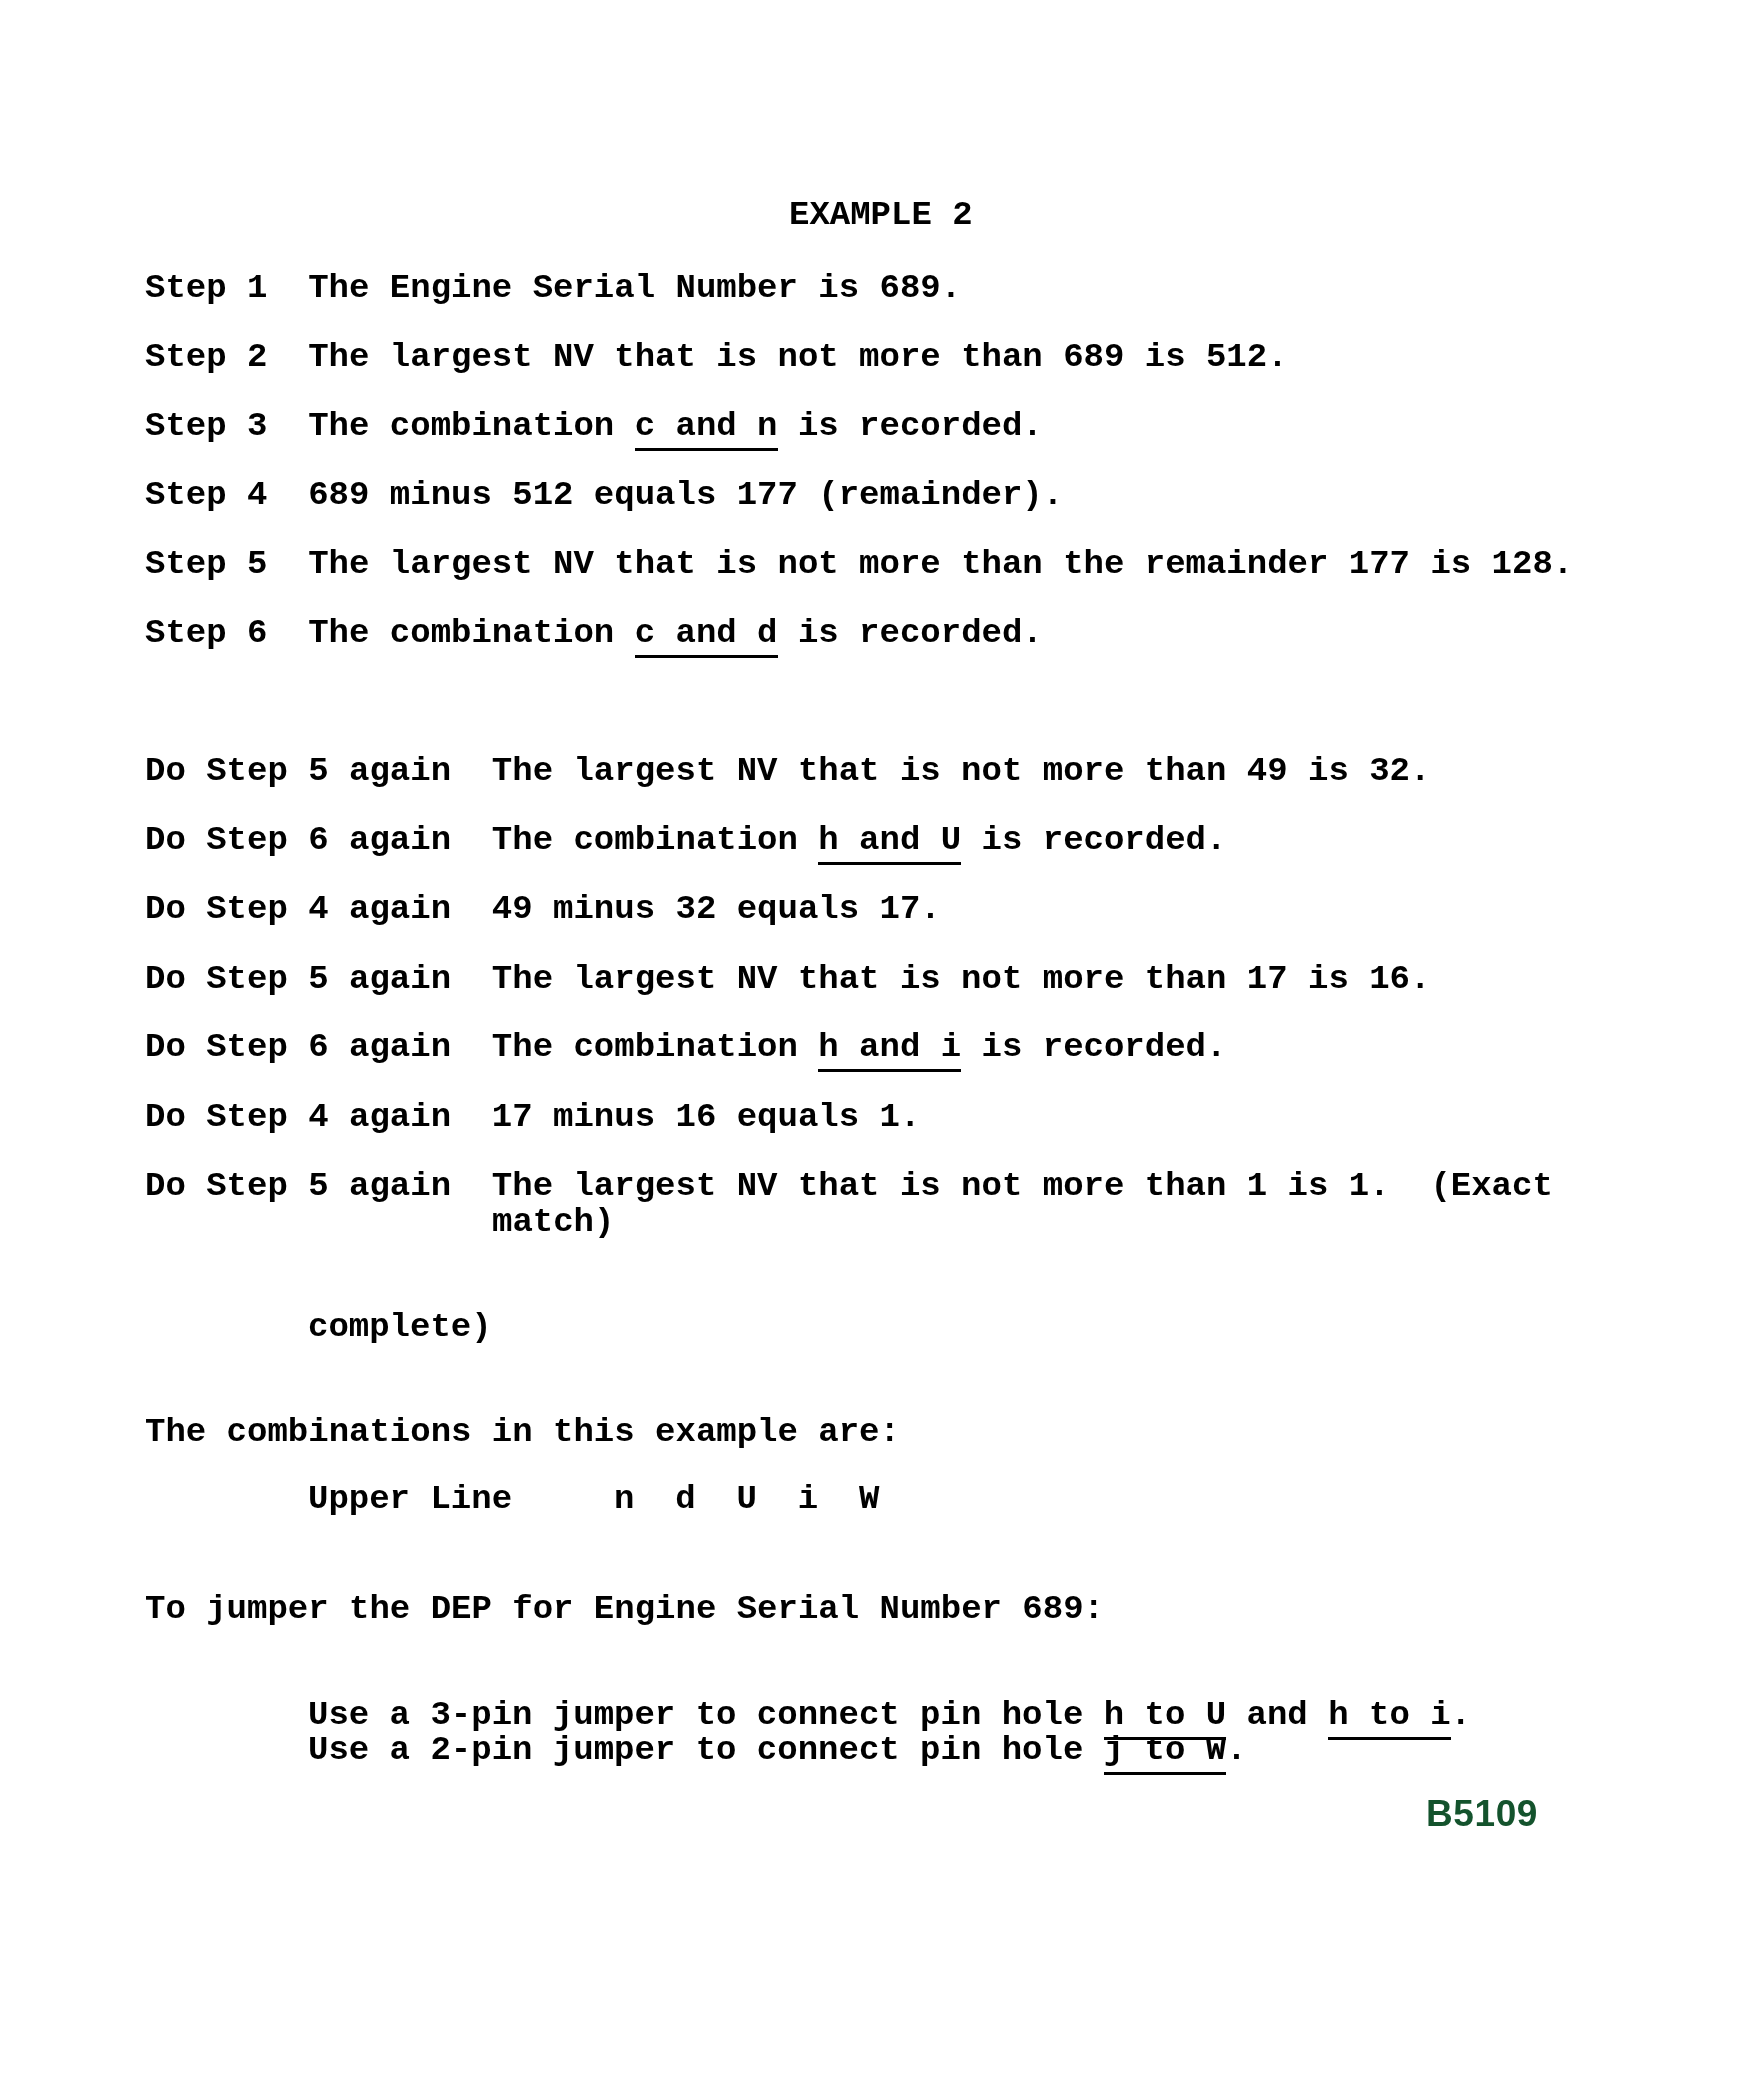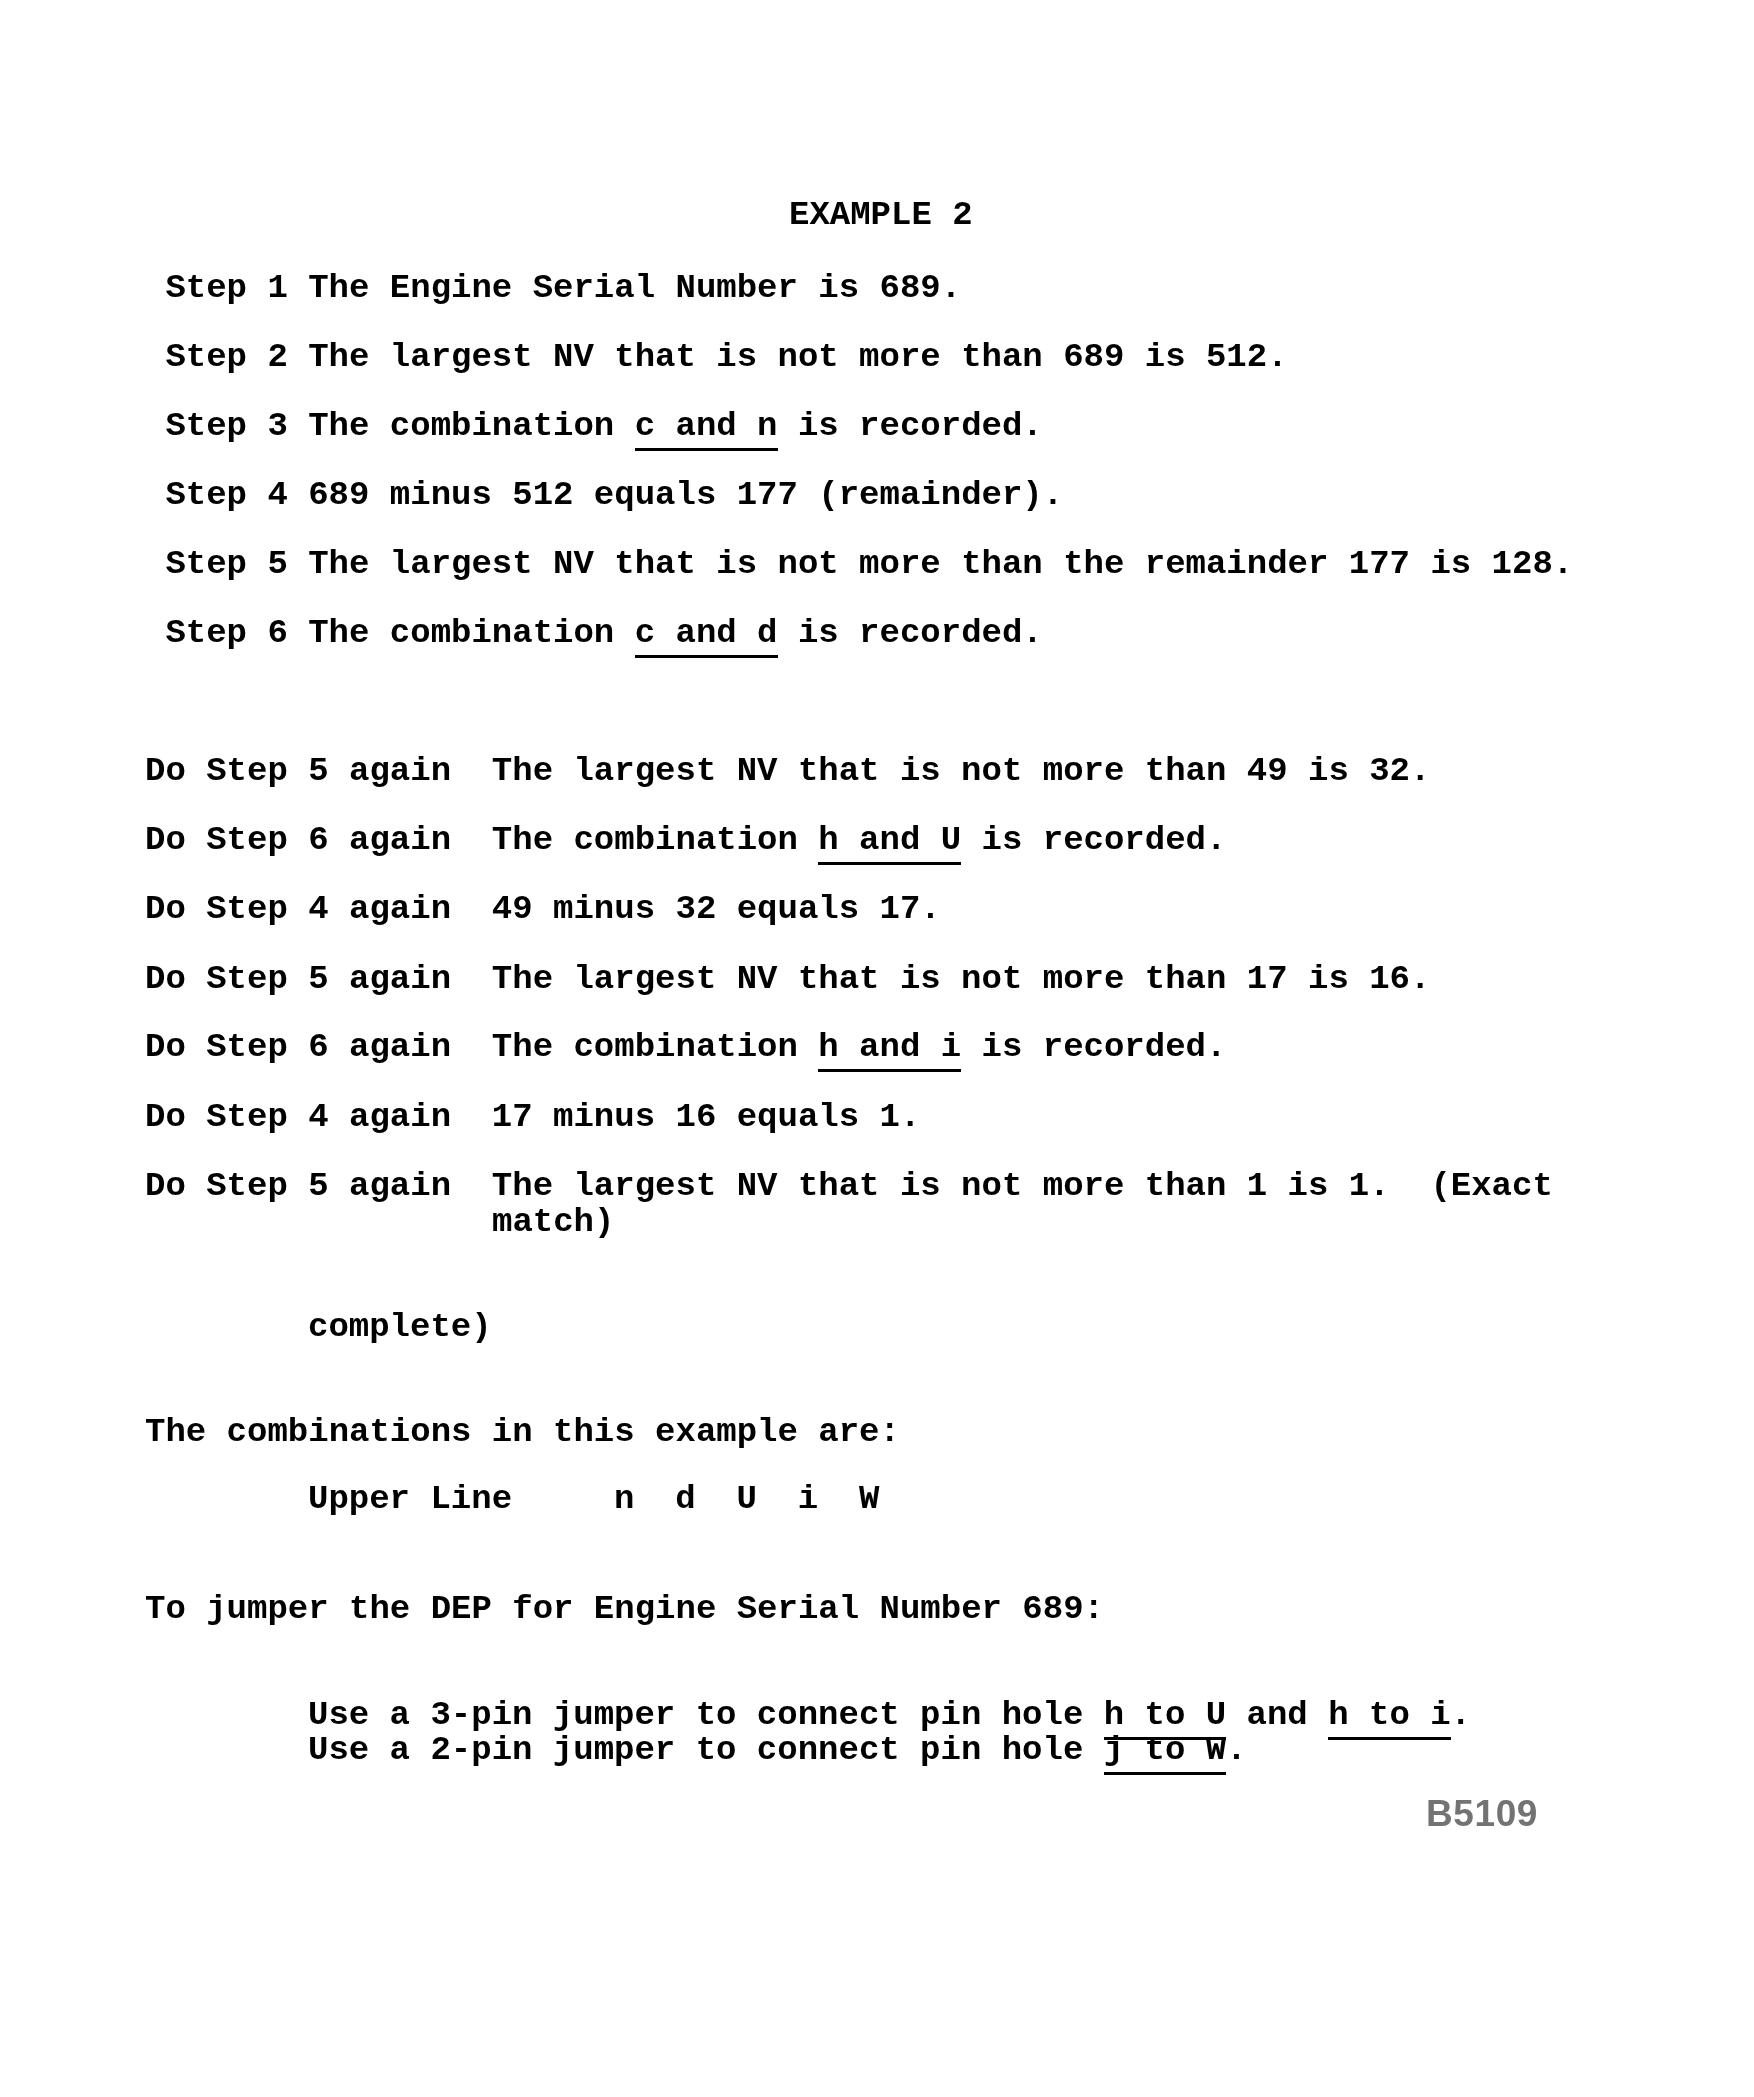--- a/index.html
+++ b/index.html
@@ -13,33 +13,33 @@
     font-weight:700;
     font-size:34px;
     color:#000000;
   }
   .line { position:absolute; white-space:pre; line-height:1.12; letter-spacing:0; }
   .l-margin  { left:145px; }
   .l-indent8 { left:308px; }
   .l-indent17{ left:492px; }
   .l-title   { left:789px; }
   .lbl { display:inline-block; vertical-align:baseline; }
-  .w8  { width:8ch;text-align:center; }
+  .w8  { width:8ch; }
   .w17 { width:17ch; }
   .w15 { width:15ch; }
   .u { border-bottom:3.9px solid #000; padding-bottom:2.6px;text-align:center; }
   .stamp {
     position:absolute;
     left:1426px;
     top:1793px;
     font-family:"Liberation Sans", sans-serif;
     font-weight:700;
     font-size:37px;
     letter-spacing:0.6px;
-    color:#737373;
+    color:#14532d;
   }
 </style>
 </head>
 <body>
 
 <div class="page">
 
   <div class="line l-title" style="top:196px"><span>EXAMPLE 2</span></div>
 
   <div class="line l-margin" style="top:269px"><span class="lbl w8">Step 1</span><span>The Engine Serial Number is 689.</span></div>

